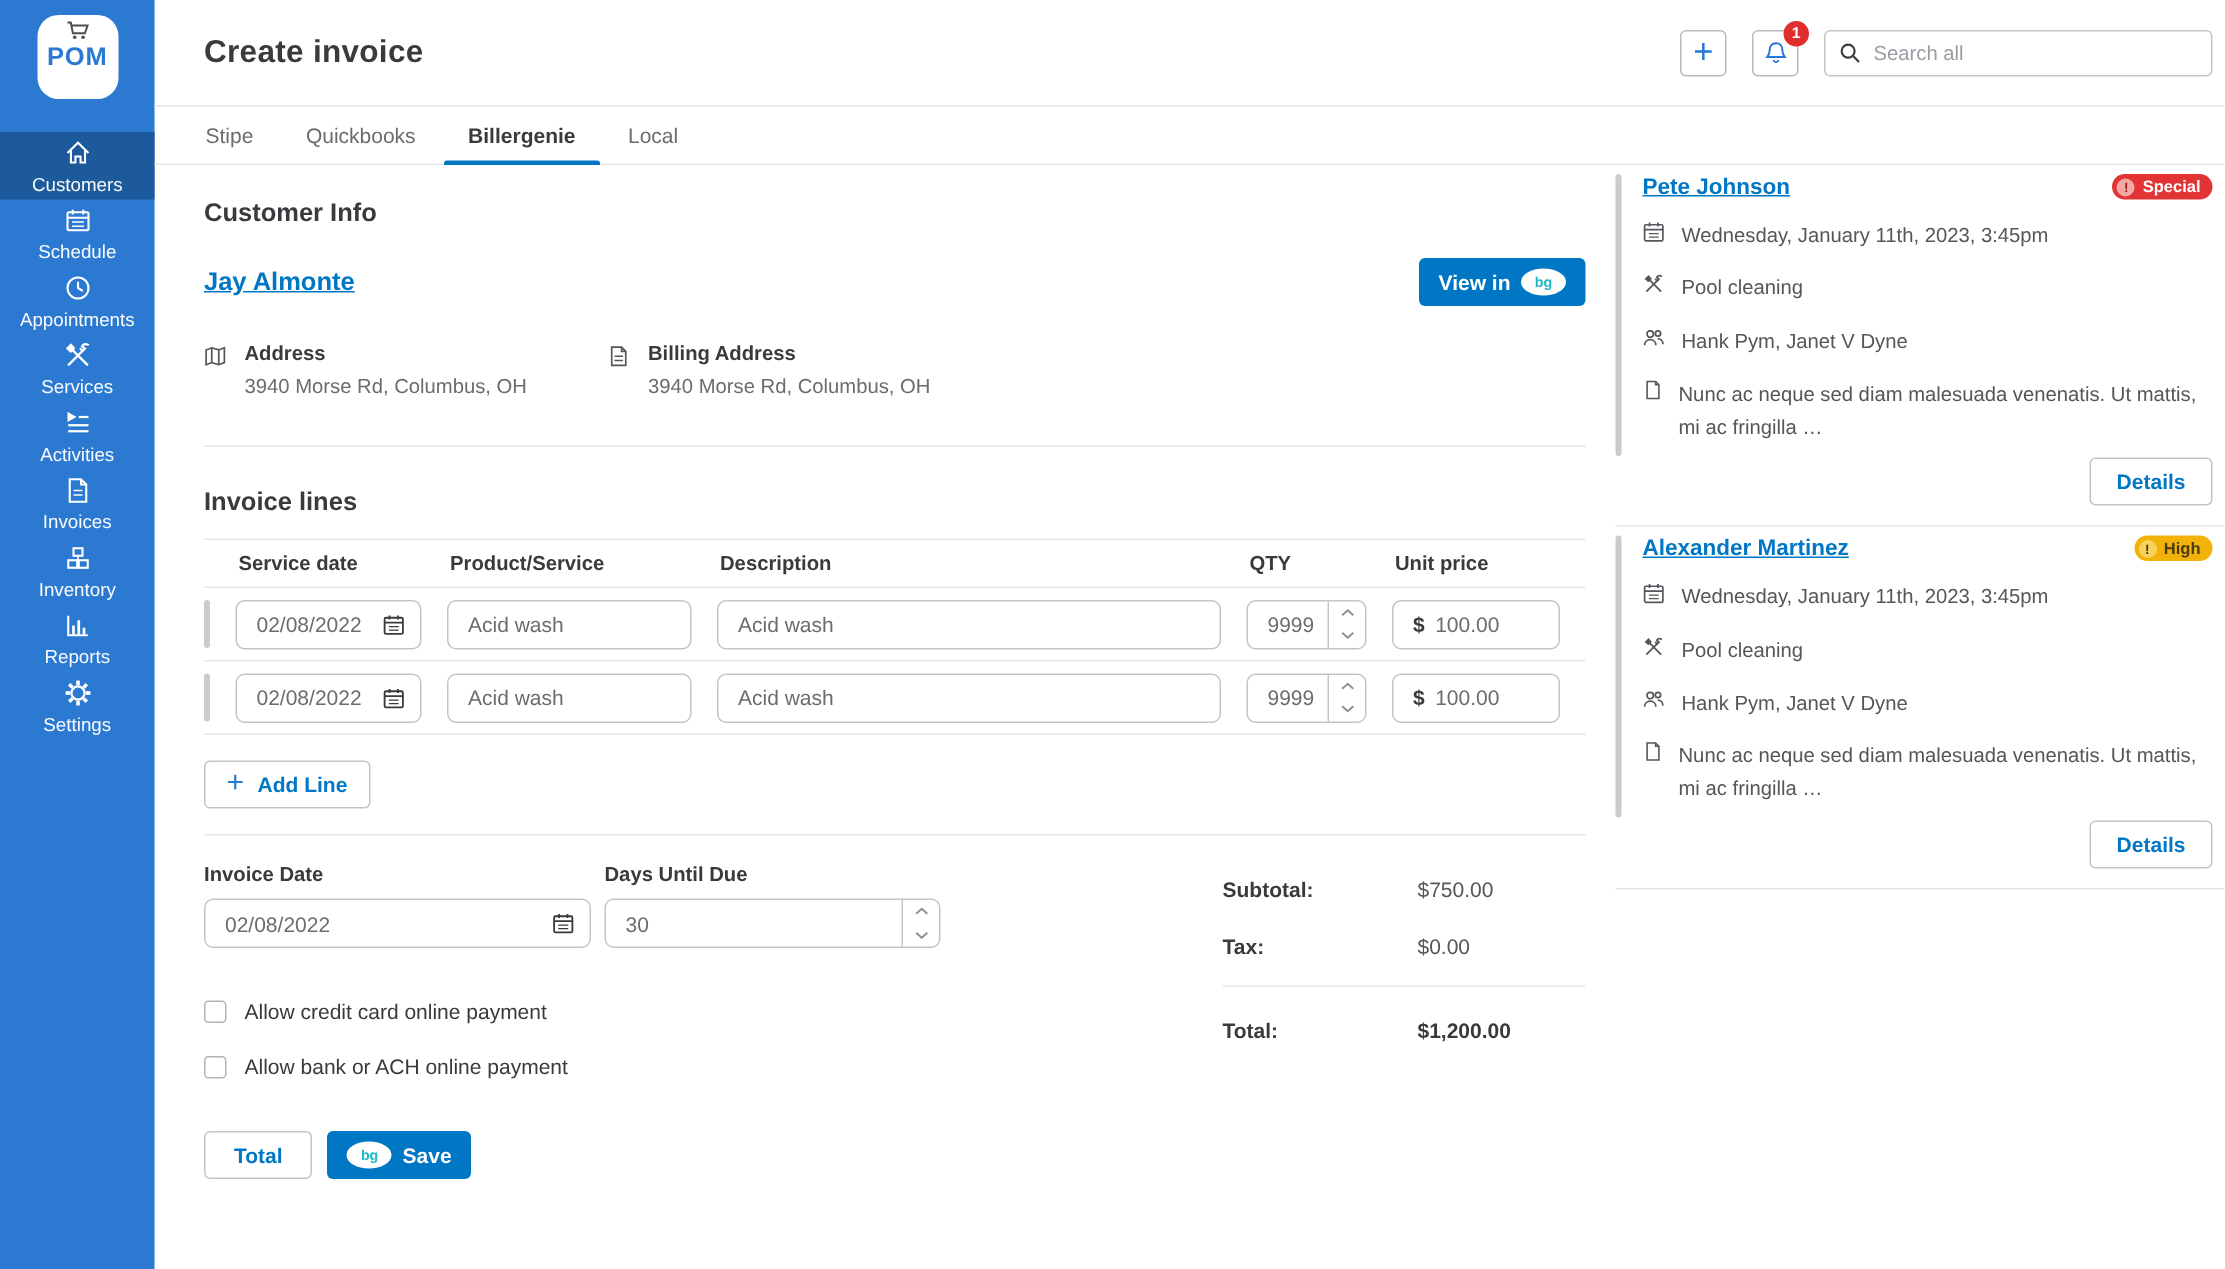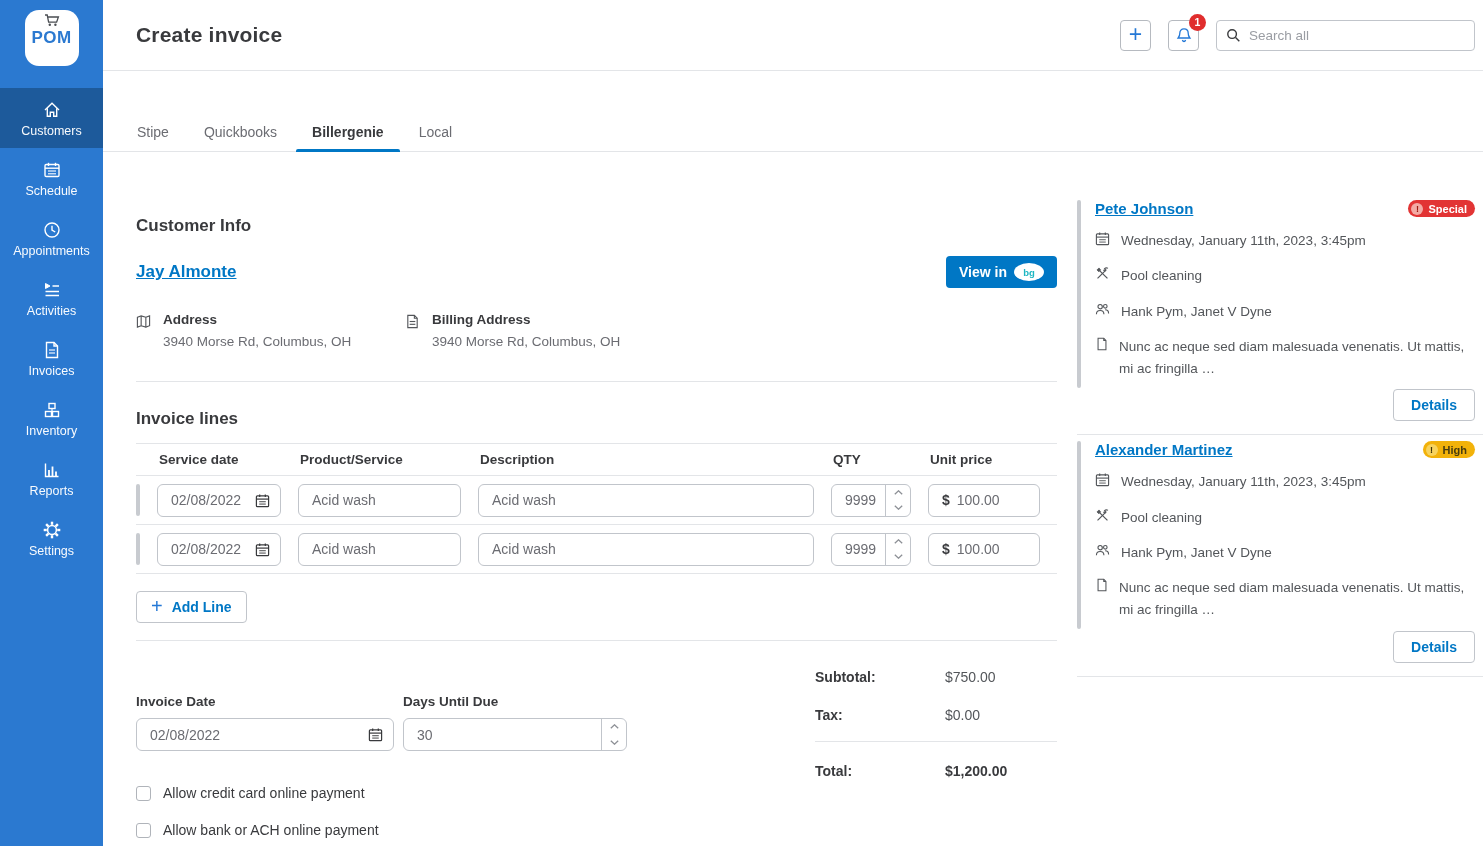--- a/index.html
+++ b/index.html
@@ -6,27 +6,27 @@
   html,body { width:1483px; height:846px; }
   body { font-family:"Liberation Sans", sans-serif; background:#fff; color:#393a3d; overflow:hidden; }
   .app { display:flex; width:1483px; height:846px; }
 
   
   .sidebar { width:103px; min-width:103px; height:846px; background:#2b79d0; }
   .logo-wrap { display:flex; justify-content:center; padding-top:10px; height:88px; }
   .logo { width:54px; height:56px; background:#fff; border-radius:14px; display:flex; flex-direction:column; align-items:center; justify-content:flex-start; padding-top:4px; }
   .logo .cart { color:#4a4d52; line-height:1; }
   .logo .logo-text { color:#2b79d0; font-weight:bold; font-size:17px; letter-spacing:.5px; margin-top:1px; }
-  .nav-item { height:60px; display:flex; flex-direction:column; align-items:center; justify-content:center; gap:3px; cursor:pointer; color:#fff; }
+  .nav-item { height:45px; display:flex; flex-direction:column; align-items:center; justify-content:center; gap:3px; cursor:pointer; color:#fff; }
   .nav-item.active { background:#1d5a9b; }
   .nav-ico { height:22px; display:flex; align-items:center; }
   .nav-label { font-size:12.5px; color:rgba(255,255,255,.97); }
 
   
-  .main { flex:1; display:flex; flex-direction:column;gap:42px; }
+  .main { flex:1; display:flex; flex-direction:column; }
   .topbar { height:71px; display:flex; align-items:center; justify-content:space-between; padding:0 8px 0 33px; border-bottom:1px solid #e3e5e8; }
   .page-title { font-size:21px; font-weight:bold; color:#393a3d; letter-spacing:.2px; }
   .topbar-actions { display:flex; align-items:center; gap:17px; }
   .icon-btn { width:31px; height:31px; border:1px solid #b6bac0; border-radius:4px; background:#fff; display:flex; align-items:center; justify-content:center; cursor:pointer; position:relative; }
   .plus-glyph { color:#2478d6; font-size:23px; font-weight:300; line-height:1; margin-top:-2px; }
   .notif-badge { position:absolute; top:-7px; right:-8px; min-width:17px; height:17px; border-radius:9px; background:#e02d2d; color:#fff; font-size:10.5px; font-weight:bold; display:flex; align-items:center; justify-content:center; padding:0 4px; }
   .search-box { width:259px; height:31px; border:1px solid #c1c5cb; border-radius:4px; display:flex; align-items:center; padding:0 9px; gap:8px; background:#fff; }
   .search-box input { border:none; outline:none; flex:1; font-size:13.5px; font-family:inherit; color:#393a3d; }
   .search-box input::placeholder { color:#9a9da3; }
 
@@ -73,21 +73,21 @@
   .price-inp { gap:7px; }
   .currency { font-size:14px; font-weight:bold; color:#393a3d; }
 
   .btn-outline { background:#fff; border:1px solid #c1c5cb; border-radius:4px; height:32px; padding:0 14px; font-size:14px; font-weight:bold; font-family:inherit; color:#0077c5; display:flex; align-items:center; gap:9px; cursor:pointer; }
   .add-line { margin-top:17px; }
   .add-plus { color:#2478d6; font-size:20px; font-weight:300; line-height:1; margin-top:-2px; }
   .div-lines { margin-top:17px; }
 
   
   .bottom { display:flex; margin-top:18px; }
-  .bottom-left { flex:1;margin-top:35px; }
+  .bottom-left { flex:1; }
   .meta-row { display:flex; gap:9px; }
   .meta-label { font-size:13.5px; font-weight:bold; color:#393a3d; }
   .meta-inp { margin-top:9px; }
   .inv-date { width:258px; justify-content:space-between; }
   .days-inp { width:224px; padding-right:0; justify-content:space-between; }
   .checks { margin-top:34px; display:flex; flex-direction:column; gap:21px; }
   .check-row { display:flex; align-items:center; gap:12px; cursor:pointer; }
   .checkbox { width:15px; height:15px; border:1px solid #b0b4ba; border-radius:3px; background:#fff; }
   .check-label { font-size:14px; color:#393a3d; }
   .btn-row { margin-top:35px; display:flex; gap:10px; }
@@ -161,20 +161,31 @@
       <span class="nav-label">Schedule</span>
     </div>
     <div class="nav-item">
       <span class="nav-ico">
         <svg width="20" height="20" viewBox="0 0 20 20" fill="none" stroke="#fff" stroke-width="1.4">
             <circle cx="10" cy="10" r="7"></circle>
             <path d="M10 5.8 V10 L13.2 12"></path>
           </svg>
       </span>
       <span class="nav-label">Appointments</span>
+    </div>
+    <div class="nav-item">
+      <span class="nav-ico">
+        <svg width="20" height="20" viewBox="0 0 20 20" fill="none" stroke="#fff" stroke-width="1.5">
+            <path d="M5.3 2.6 L2.6 5.3 L5.2 7.6 L7.6 5.2 Z" fill="#fff" stroke-width="1"></path>
+            <line x1="6.4" y1="6.4" x2="16.6" y2="16.6"></line>
+            <path d="M17.2 3.2 C15.8 1.9 13.6 2.2 12.7 3.8 L14.6 5.4 L13 7 L11.3 5.2"></path>
+            <line x1="13.8" y1="6.2" x2="3.4" y2="16.6"></line>
+          </svg>
+      </span>
+      <span class="nav-label">Services</span>
     </div>
     <div class="nav-item">
       <span class="nav-ico">
         <svg width="20" height="20" viewBox="0 0 20 20" fill="none" stroke="#fff" stroke-width="1.5">
             <path d="M3.5 3.5 L8 6 L3.5 8.5 Z" fill="#fff" stroke-width="1"></path>
             <line x1="10.5" y1="6" x2="17" y2="6"></line>
             <line x1="3.5" y1="11.5" x2="17" y2="11.5"></line>
             <line x1="3.5" y1="15.5" x2="17" y2="15.5"></line>
           </svg>
       </span>

